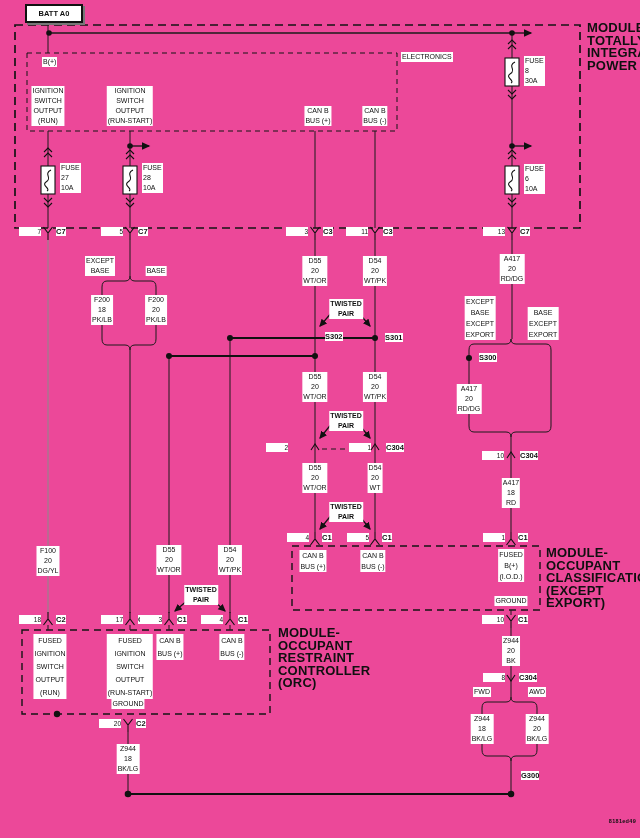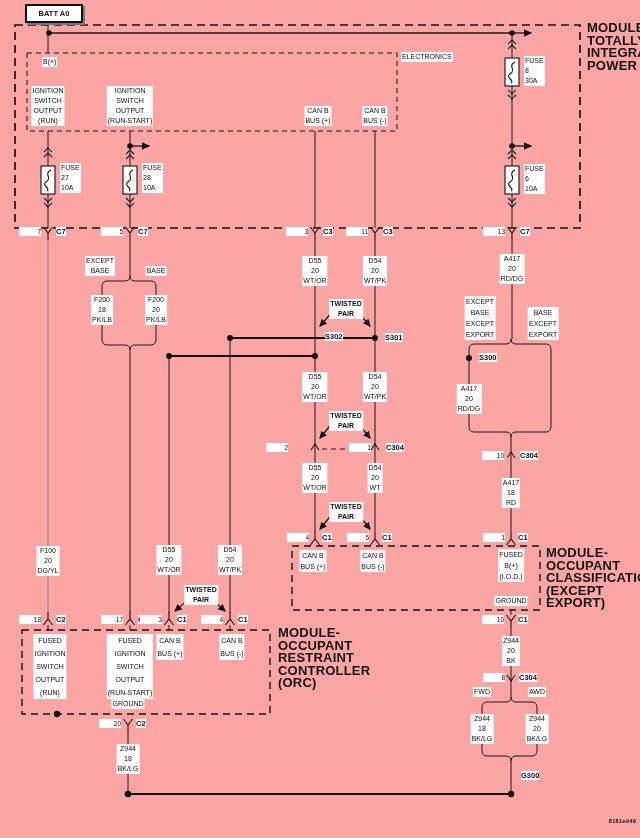--- a/index.html
+++ b/index.html
@@ -1,16 +1,16 @@
 <!DOCTYPE html>
 <html><head>
 <meta charset="utf-8">
 <style>
   html,body{margin:0;padding:0;background:#fff;}
-  .stage{position:relative;width:640px;height:838px;background:#fca5a5;overflow:hidden;
+  .stage{position:relative;width:640px;height:838px;background:#ec4899;overflow:hidden;
          font-family:"Liberation Sans", sans-serif;color:#101010;}
   svg.wirelayer{position:absolute;left:0;top:0;}
   .lbl{position:absolute;font-size:7px;line-height:10px;white-space:pre-line;text-align:center;
        transform:translateX(-50%);background:#fff;padding:0 1px;}
   .ll{transform:none;text-align:left;}
   .b{font-weight:bold;}
   .t11{line-height:11px;}
   .t13{line-height:13px;}
   .pin{position:absolute;font-size:6.5px;line-height:9px;text-align:right;width:22px;background:#fff;}
   .cn{position:absolute;font-size:7.5px;line-height:9px;font-weight:bold;background:#fff;}

